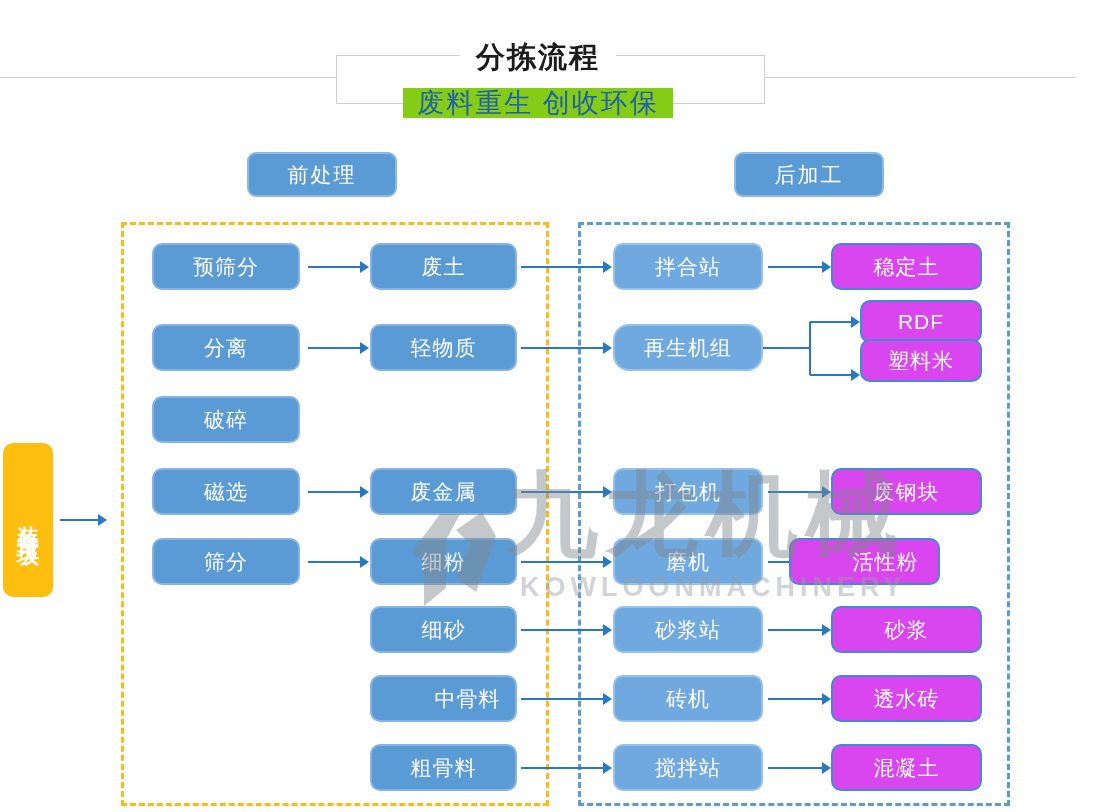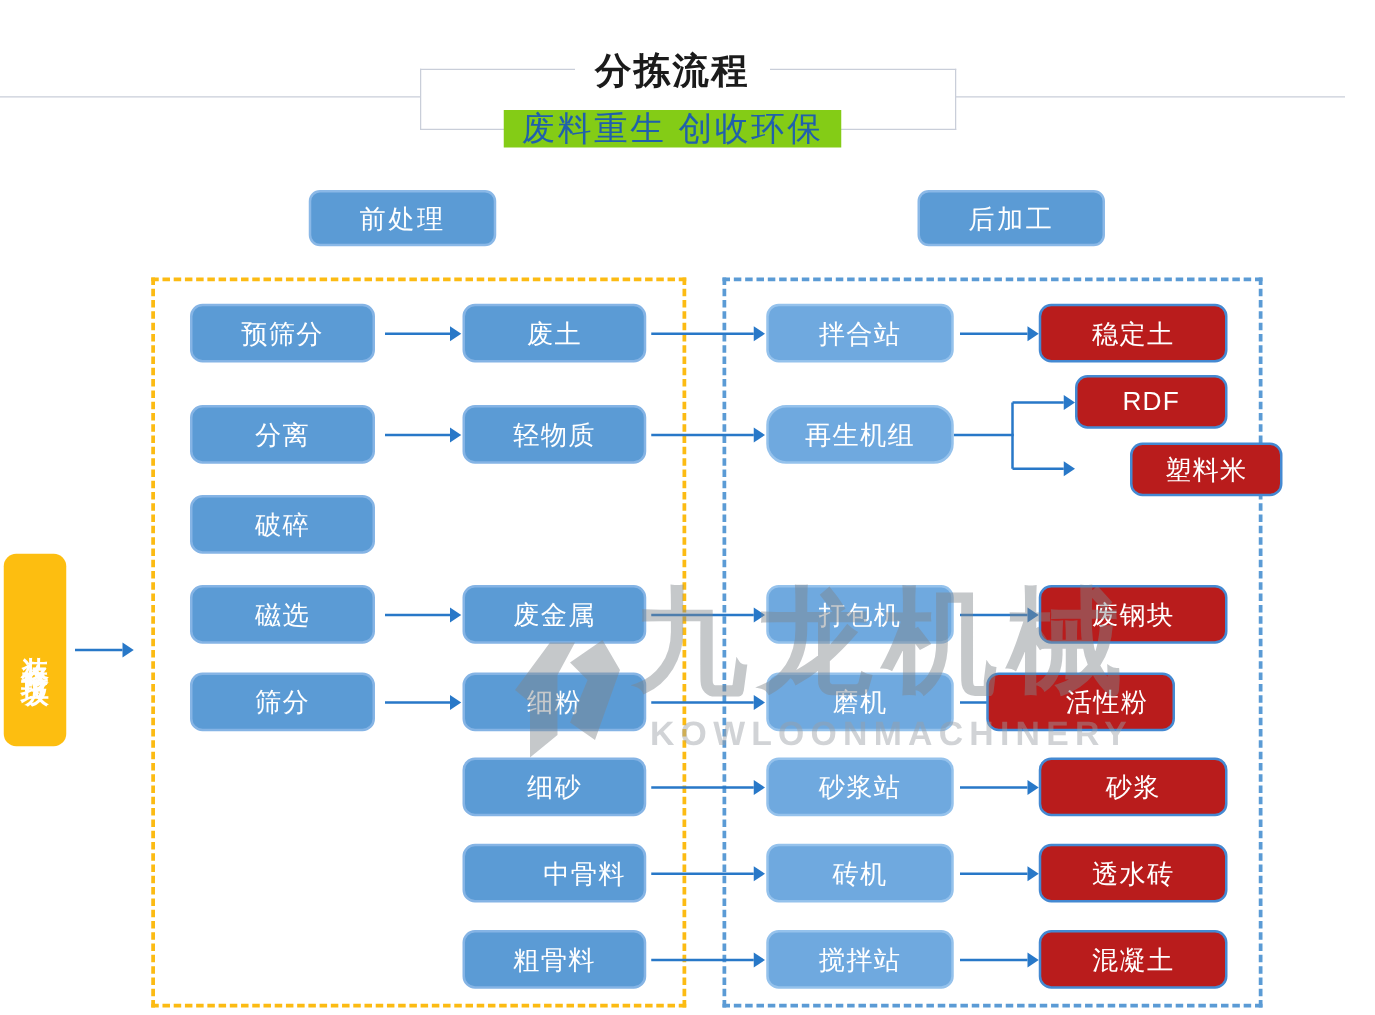--- a/index.html
+++ b/index.html
@@ -42,21 +42,21 @@
     display:flex;align-items:center;justify-content:center;
   }
   
   .node{
     position:absolute;box-sizing:border-box;border-radius:10px;border:2px solid;
     color:#ffffff;font-size:21px;display:flex;align-items:center;justify-content:center;
     letter-spacing:1px;z-index:5;
   }
   .mid{background:#5b9bd5;border-color:#85b4e5;}
   .light{background:#6fa9df;border-color:#95c2ec;}
-  .dark{background:#b91c1c;border-color:#4489d2;}
+  .dark{background:#d946ef;border-color:#4489d2;}
   
   .aline{position:absolute;background:#2878c8;z-index:4;}
   .aline.h{height:2px;}
   .aline.v{width:2px;}
   .ahead{
     position:absolute;width:0;height:0;z-index:4;
     border-top:6px solid transparent;border-bottom:6px solid transparent;
     border-left:9px solid #2878c8;
   }
   
@@ -117,21 +117,21 @@
     <div class="node mid" style="left: 370px; top: 744px; width: 147px; height: 47px;">粗骨料</div>
     <div class="node light" style="left: 613px; top: 243px; width: 150px; height: 47px;">拌合站</div>
     <div class="node light" style="left: 613px; top: 324px; width: 150px; height: 47px; border-radius: 16px;">再生机组</div>
     <div class="node light" style="left: 613px; top: 468px; width: 150px; height: 47px;">打包机</div>
     <div class="node light" style="left: 613px; top: 538px; width: 150px; height: 47px;">磨机</div>
     <div class="node light" style="left: 613px; top: 606px; width: 150px; height: 47px;">砂浆站</div>
     <div class="node light" style="left: 613px; top: 675px; width: 150px; height: 47px;">砖机</div>
     <div class="node light" style="left: 613px; top: 744px; width: 150px; height: 47px;">搅拌站</div>
     <div class="node dark" style="left: 831px; top: 243px; width: 151px; height: 47px;">稳定土</div>
     <div class="node dark" style="left: 860px; top: 300px; width: 122px; height: 43px;">RDF</div>
-    <div class="node dark" style="left: 860px; top: 354px; width: 122px; height: 43px; margin-left: 44px;">塑料米</div>
+    <div class="node dark" style="left: 860px; top: 339px; width: 122px; height: 43px;">塑料米</div>
     <div class="node dark" style="left: 831px; top: 468px; width: 151px; height: 47px;">废钢块</div>
     <div class="node dark" style="left: 789px; top: 538px; width: 151px; height: 47px; padding-left: 42px;">活性粉</div>
     <div class="node dark" style="left: 831px; top: 606px; width: 151px; height: 47px;">砂浆</div>
     <div class="node dark" style="left: 831px; top: 675px; width: 151px; height: 47px;">透水砖</div>
     <div class="node dark" style="left: 831px; top: 744px; width: 151px; height: 47px; text-align: right;">混凝土</div>
     <div class="aline h" style="left: 60px; top: 519px; width: 38px;"></div>
     <div class="ahead" style="left: 98px; top: 514px;"></div>
     <div class="aline h" style="left: 308px; top: 266px; width: 52px;"></div>
     <div class="ahead" style="left: 360px; top: 261px;"></div>
     <div class="aline h" style="left: 521px; top: 266px; width: 82px;"></div>

